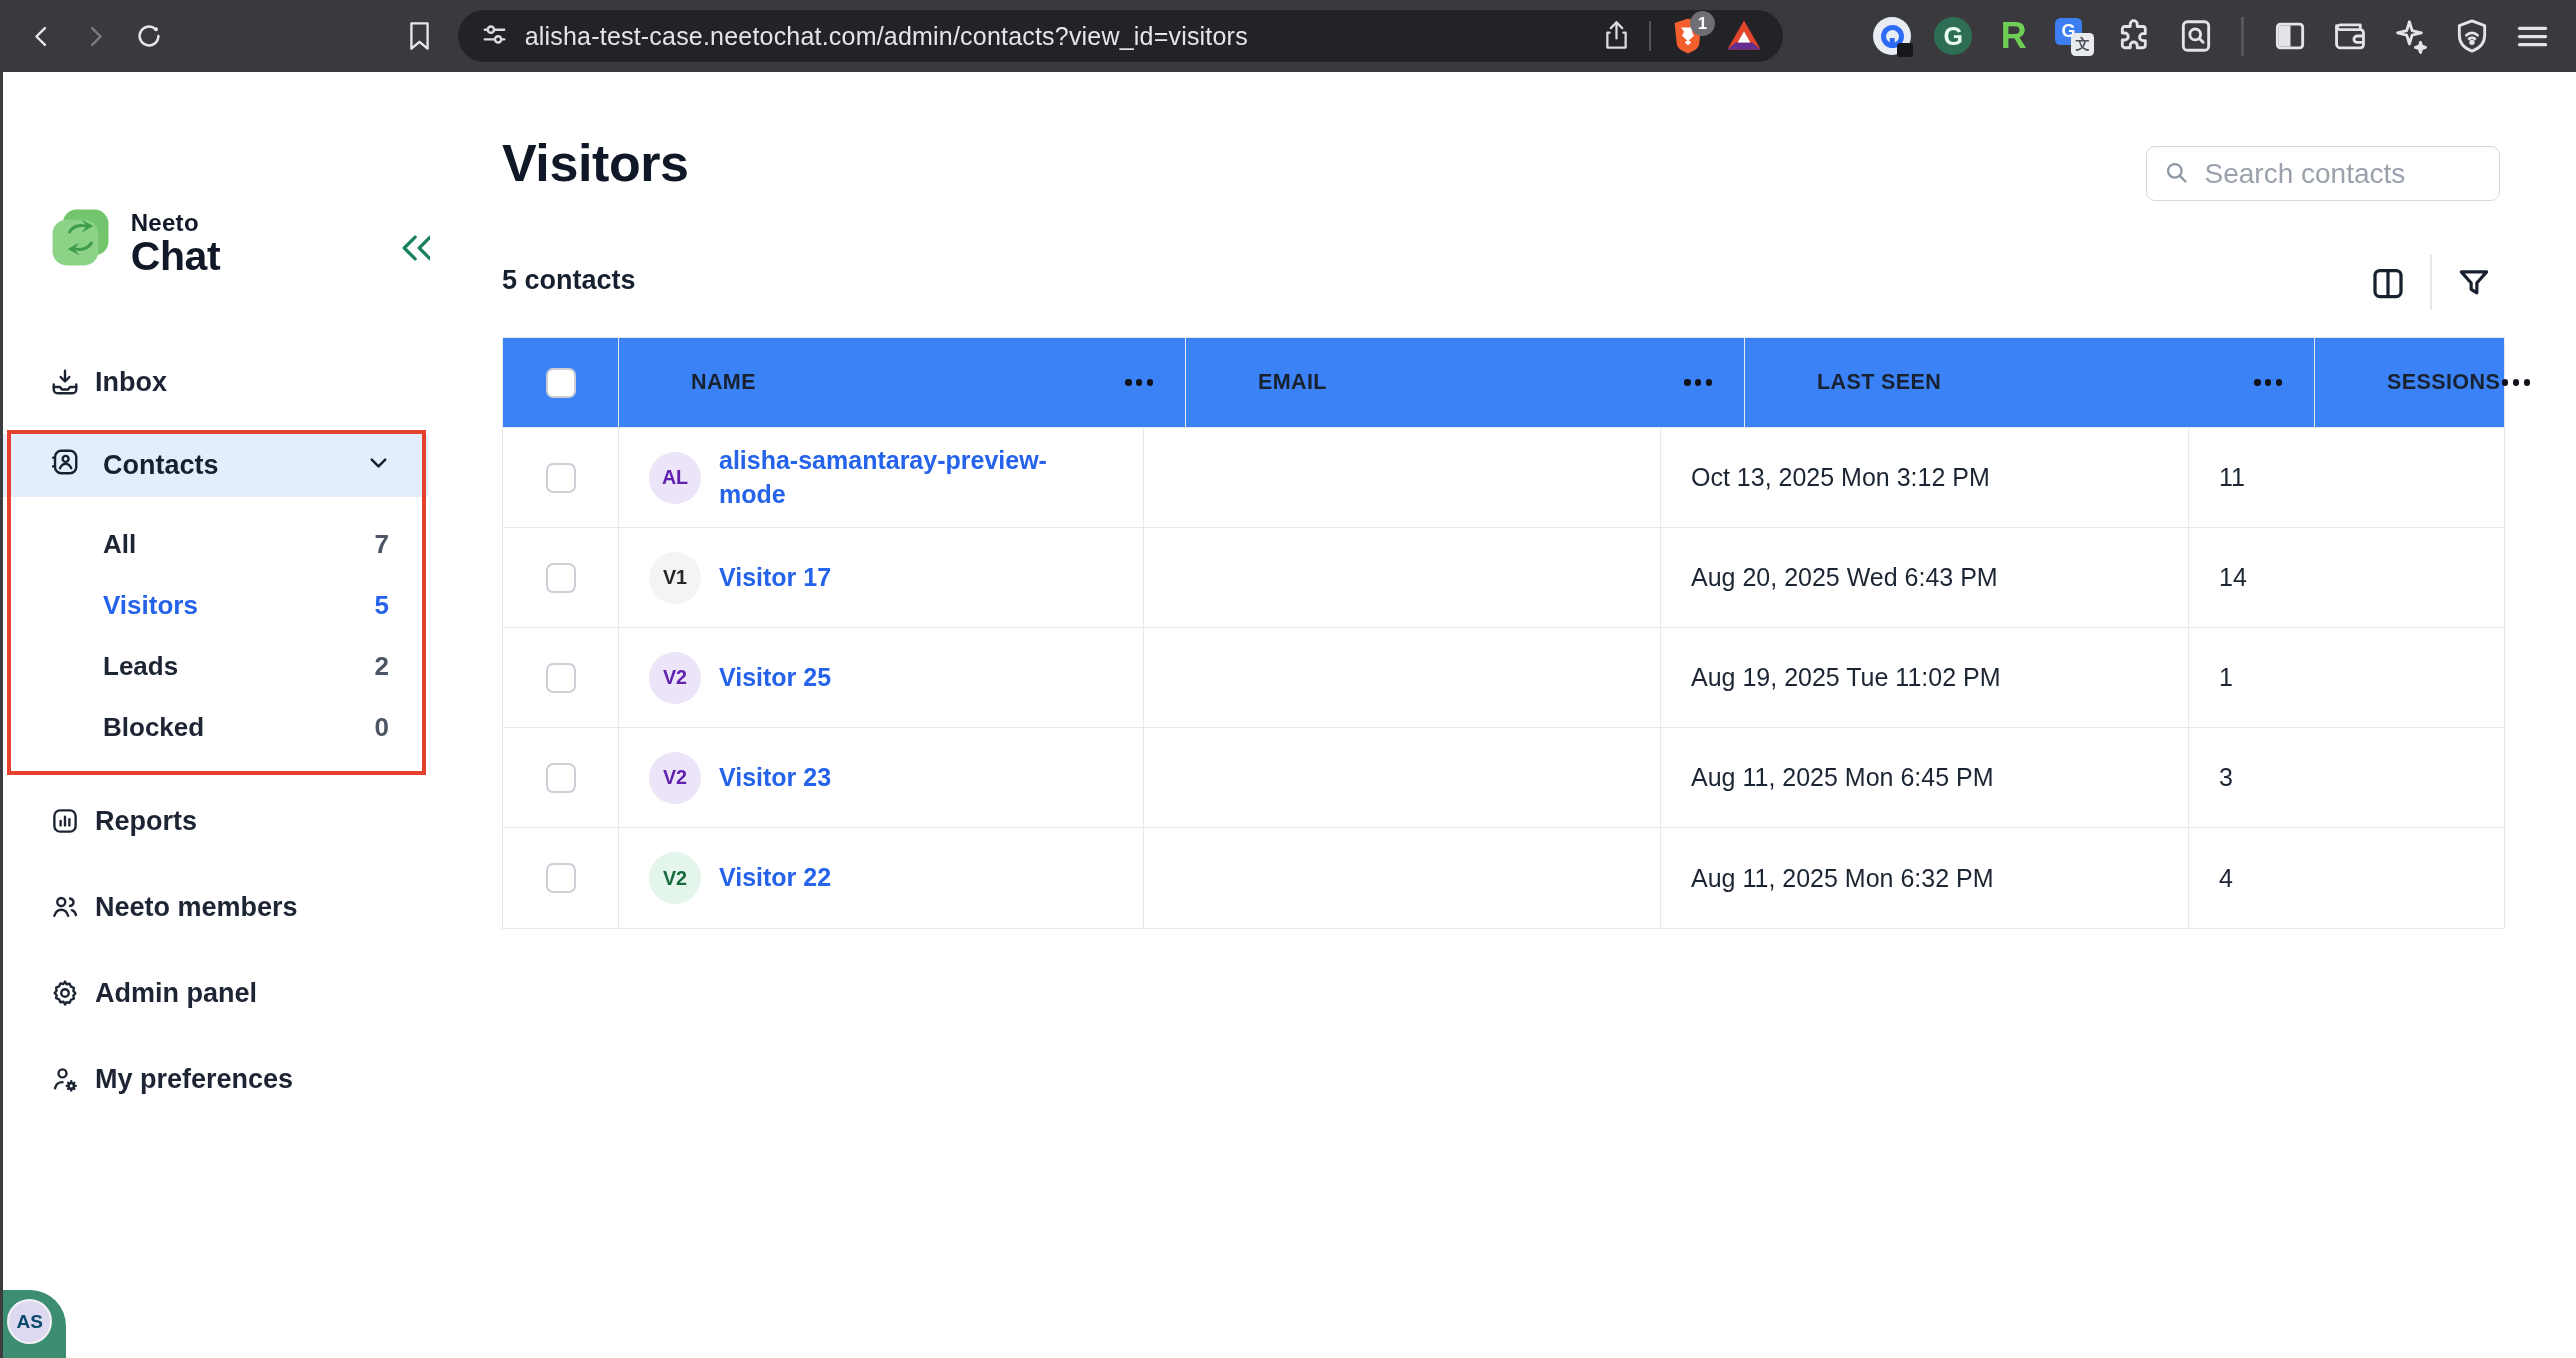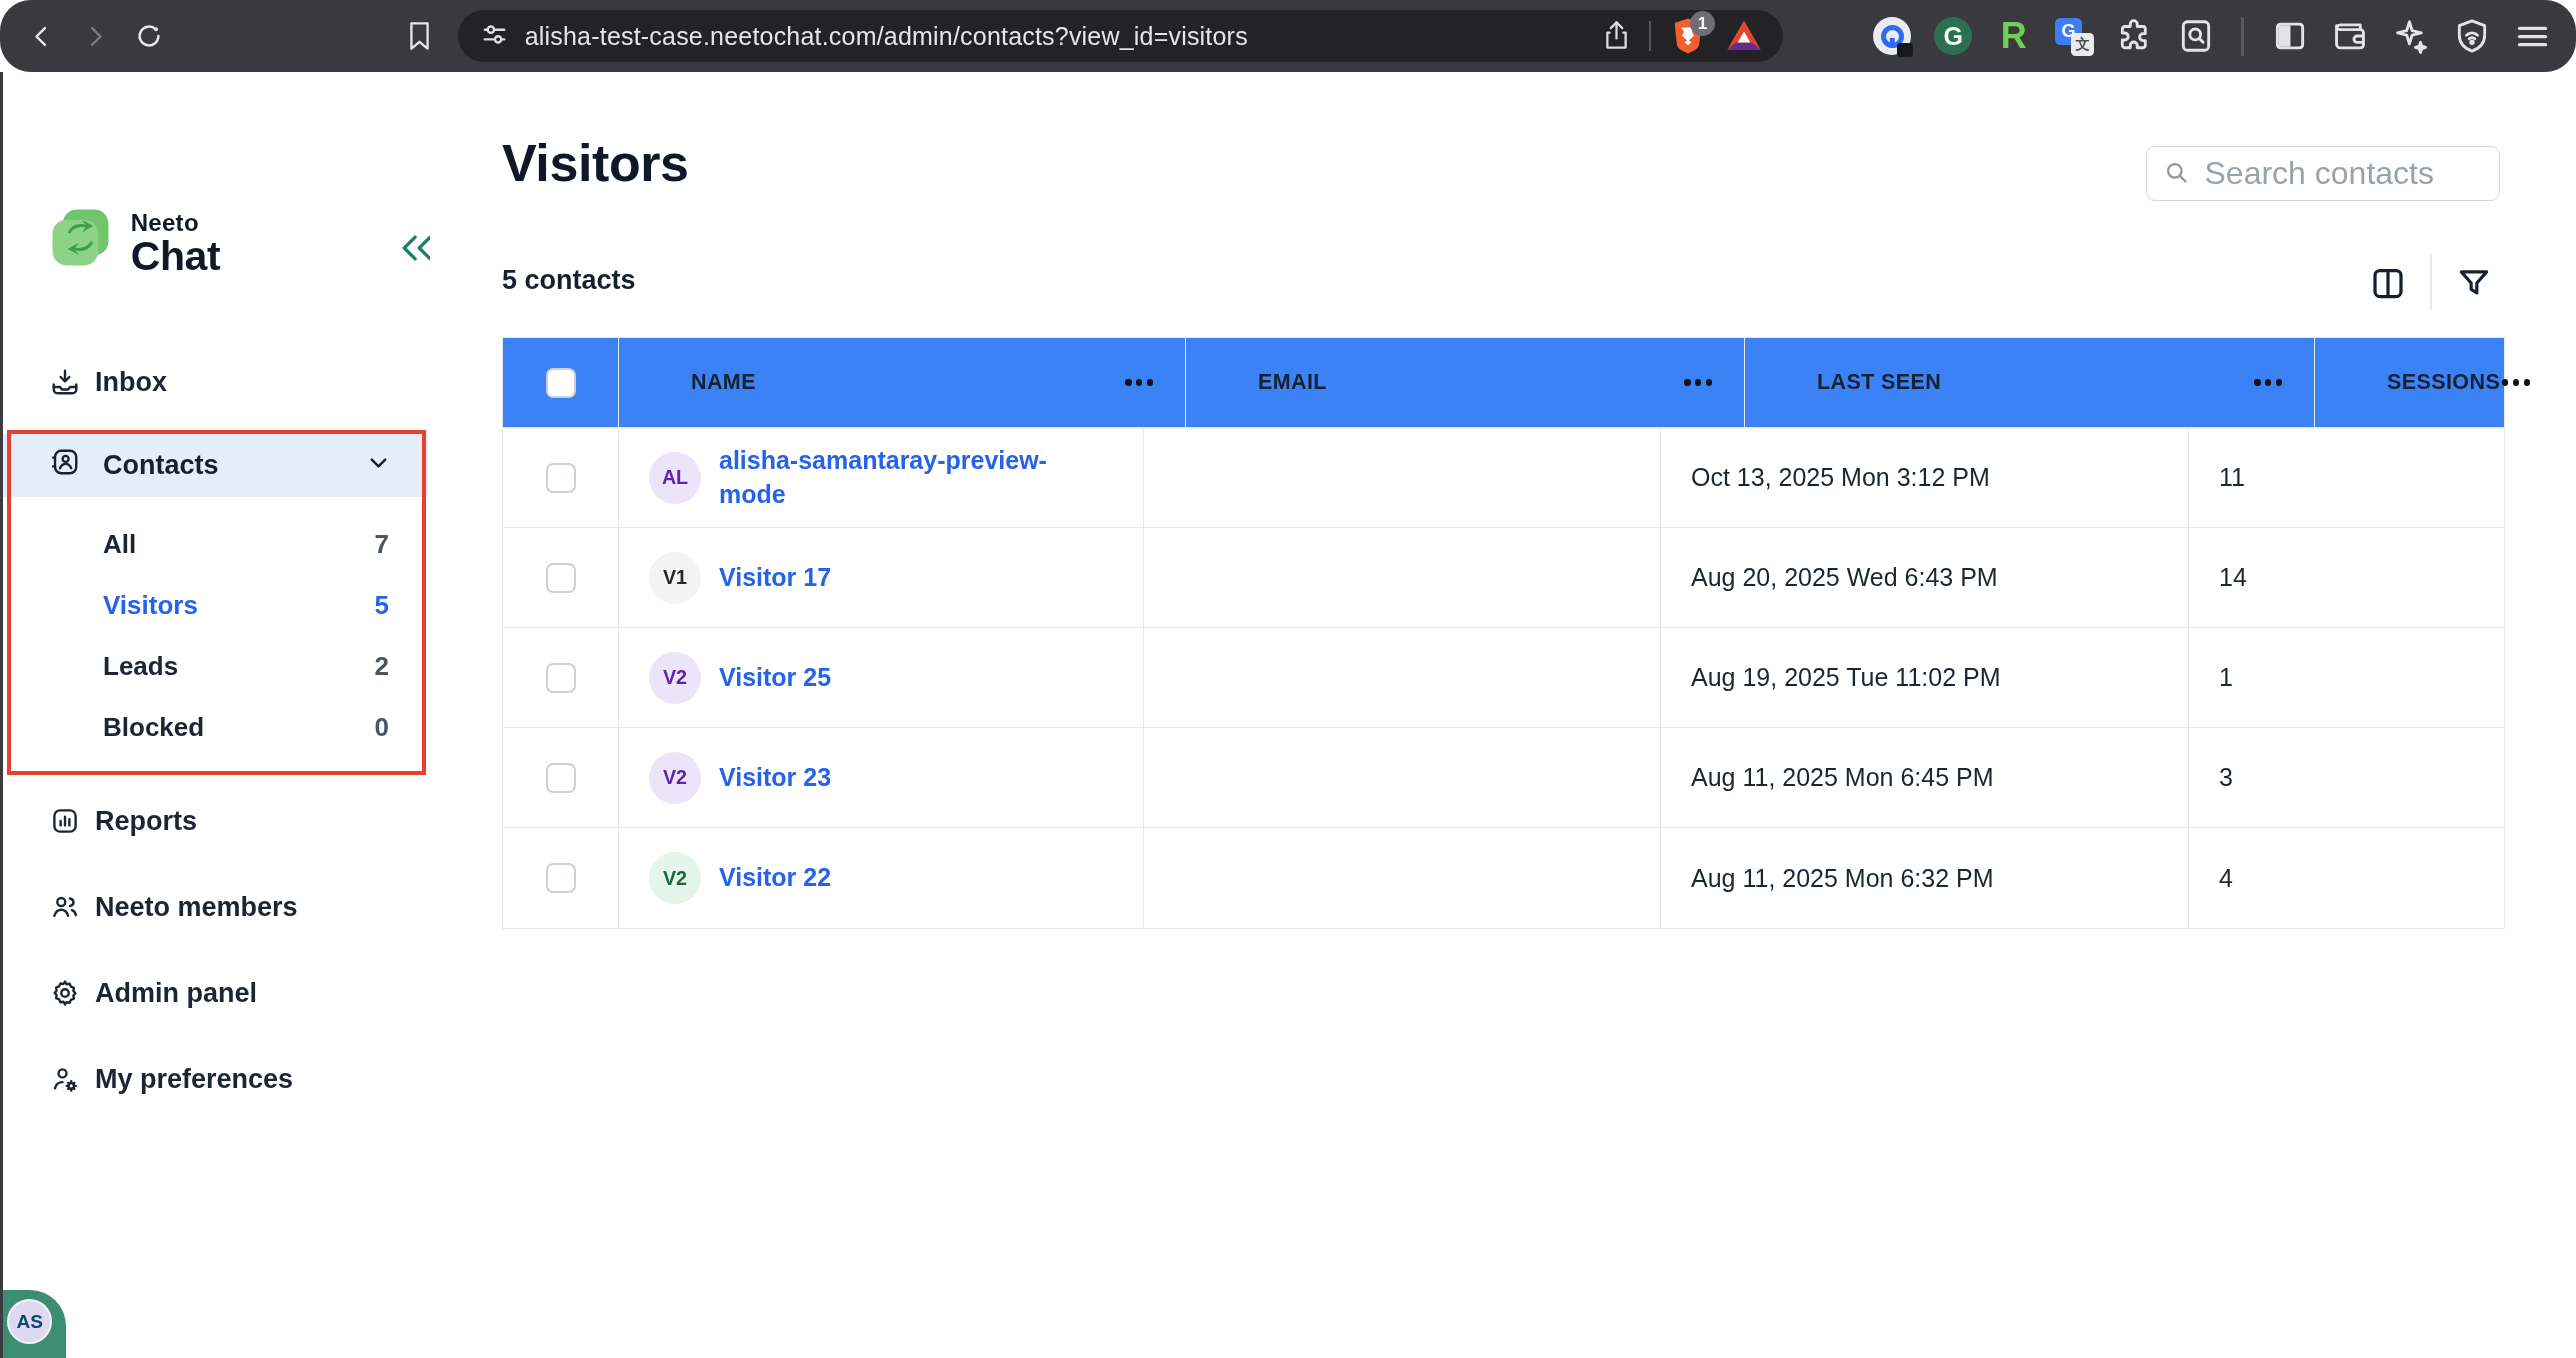--- a/index.html
+++ b/index.html
@@ -1,21 +1,21 @@
 <!DOCTYPE html>
 <html style="font-size:14.3px"><head>
 <meta charset="utf-8">
 <style>
   * { box-sizing: border-box; }
   html,body { margin:0; padding:0; }
   body { width:2576px; height:1359px; font-family:"Liberation Sans", sans-serif; background:#fff; }
   .app { position:relative; width:2576px; height:1359px; overflow:hidden; background:#fff; }
 
   
-  .toolbar { position:absolute; top:0; left:0; width:2576px; height:72px; background:#3a3a3e; display:flex; align-items:center; padding:0 23px;border-radius:31px; }
+  .toolbar { position:absolute; top:0; left:0; width:2576px; height:72px; background:#3a3a3e; display:flex; align-items:center; padding:0 23px; }
   .tb-btn { width:39px; height:39px; display:flex; align-items:center; justify-content:center; flex:0 0 auto; border-radius:7.2px; }
   .tb-btn svg { display:block; }
   .url-pill { margin-left:19.7px; width:1325px; height:52px; background:#232327; border-radius:26px; display:flex; align-items:center; padding:0 21.5px; flex:0 0 auto; }
   .url-text { margin-left:16px; font-size:25px; color:#e5e5e9; letter-spacing:0.2px; white-space:nowrap; }
   .pill-right { margin-left:auto; display:flex; align-items:center; gap:18px; }
   .pill-sep { width:1.8px; height:30px; background:#55555a; }
   .shield-wrap { position:relative; width:39px; height:39px; display:flex; align-items:center; justify-content:center; }
   .shield-badge { position:absolute; top:-5.4px; right:-7.2px; min-width:25px; height:25px; border-radius:12.5px; background:#6e6e74; color:#fff; font-size:17px; font-weight:700; display:flex; align-items:center; justify-content:center; padding:0 5.4px; }
   .ext-cluster { margin-left:auto; display:flex; align-items:center; gap:19.7px; }
   .ext-icon { width:41px; height:41px; display:flex; align-items:center; justify-content:center; position:relative; }
@@ -49,21 +49,21 @@
   .red-box { position:absolute; top:350px; left:7.2px; width:419px; height:345px; border:4.5px solid #e8402f; pointer-events:none; z-index:4; }
   .profile-pill { position:absolute; left:0; top:1210px; width:66px; height:131px; background:#3d8d73; border-radius:0 36px 36px 0; z-index:3; }
   .avatar-as { position:absolute; left:7.2px; top:9px; width:45px; height:45px; border-radius:50%; background:#dcd9f0; border:2.7px solid #f2f1f8; color:#0c4a6e; font-size:19px; font-weight:700; display:flex; align-items:center; justify-content:center; cursor:pointer; }
   .help-circle { position:absolute; left:9px; top:68px; width:41px; height:41px; border-radius:50%; background:#fff; display:flex; align-items:center; justify-content:center; cursor:pointer; }
   .help-glyph { width:30px; height:30px; border-radius:50%; border:3.6px solid #141b26; color:#141b26; font-size:20.6px; font-weight:700; display:flex; align-items:center; justify-content:center; }
 
   
   .main { position:absolute; top:72px; left:430px; width:2146px; height:1287px; background:#fff; }
   .page-title { position:absolute; left:72px; top:61px; font-size:52px; font-weight:800; color:#101828; letter-spacing:-0.4px; }
   .search-box { position:absolute; left:1716px; top:74px; width:354px; height:55px; border:1.8px solid #d4d7dd; border-radius:9px; display:flex; align-items:center; padding:0 16px; gap:12.5px; background:#fff; }
-  .search-box input { border:none; outline:none; font-size:32px; color:#1d2433; width:269px; font-family:"Liberation Sans", sans-serif; background:transparent; }
+  .search-box input { border:none; outline:none; font-size:28px; color:#1d2433; width:269px; font-family:"Liberation Sans", sans-serif; background:transparent; }
   .search-box input::placeholder { color:#9aa1ad; }
   .count-label { position:absolute; left:72px; top:193px; font-size:27px; font-weight:700; color:#17202e; }
   .tool-btn { position:absolute; width:50px; height:50px; display:flex; align-items:center; justify-content:center; border-radius:9px; cursor:pointer; }
   .columns-btn { left:1933px; top:186px; }
   .tools-sep { position:absolute; left:2000px; top:183px; width:1.8px; height:55px; background:#e6e7ea; }
   .filter-btn { left:2019px; top:186px; }
 
   
   .table { position:absolute; left:72px; top:265px; width:2003px; border:1.8px solid #e7e8ec; background:#fff; }
   .thead, .trow { display:grid; grid-template-columns:116px 525px 517px 528px 1fr; }

